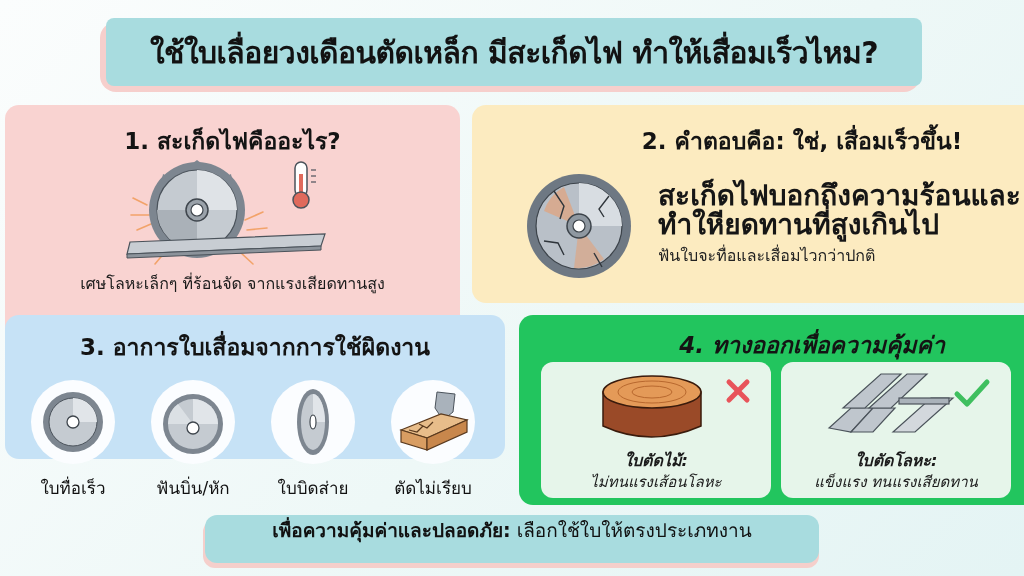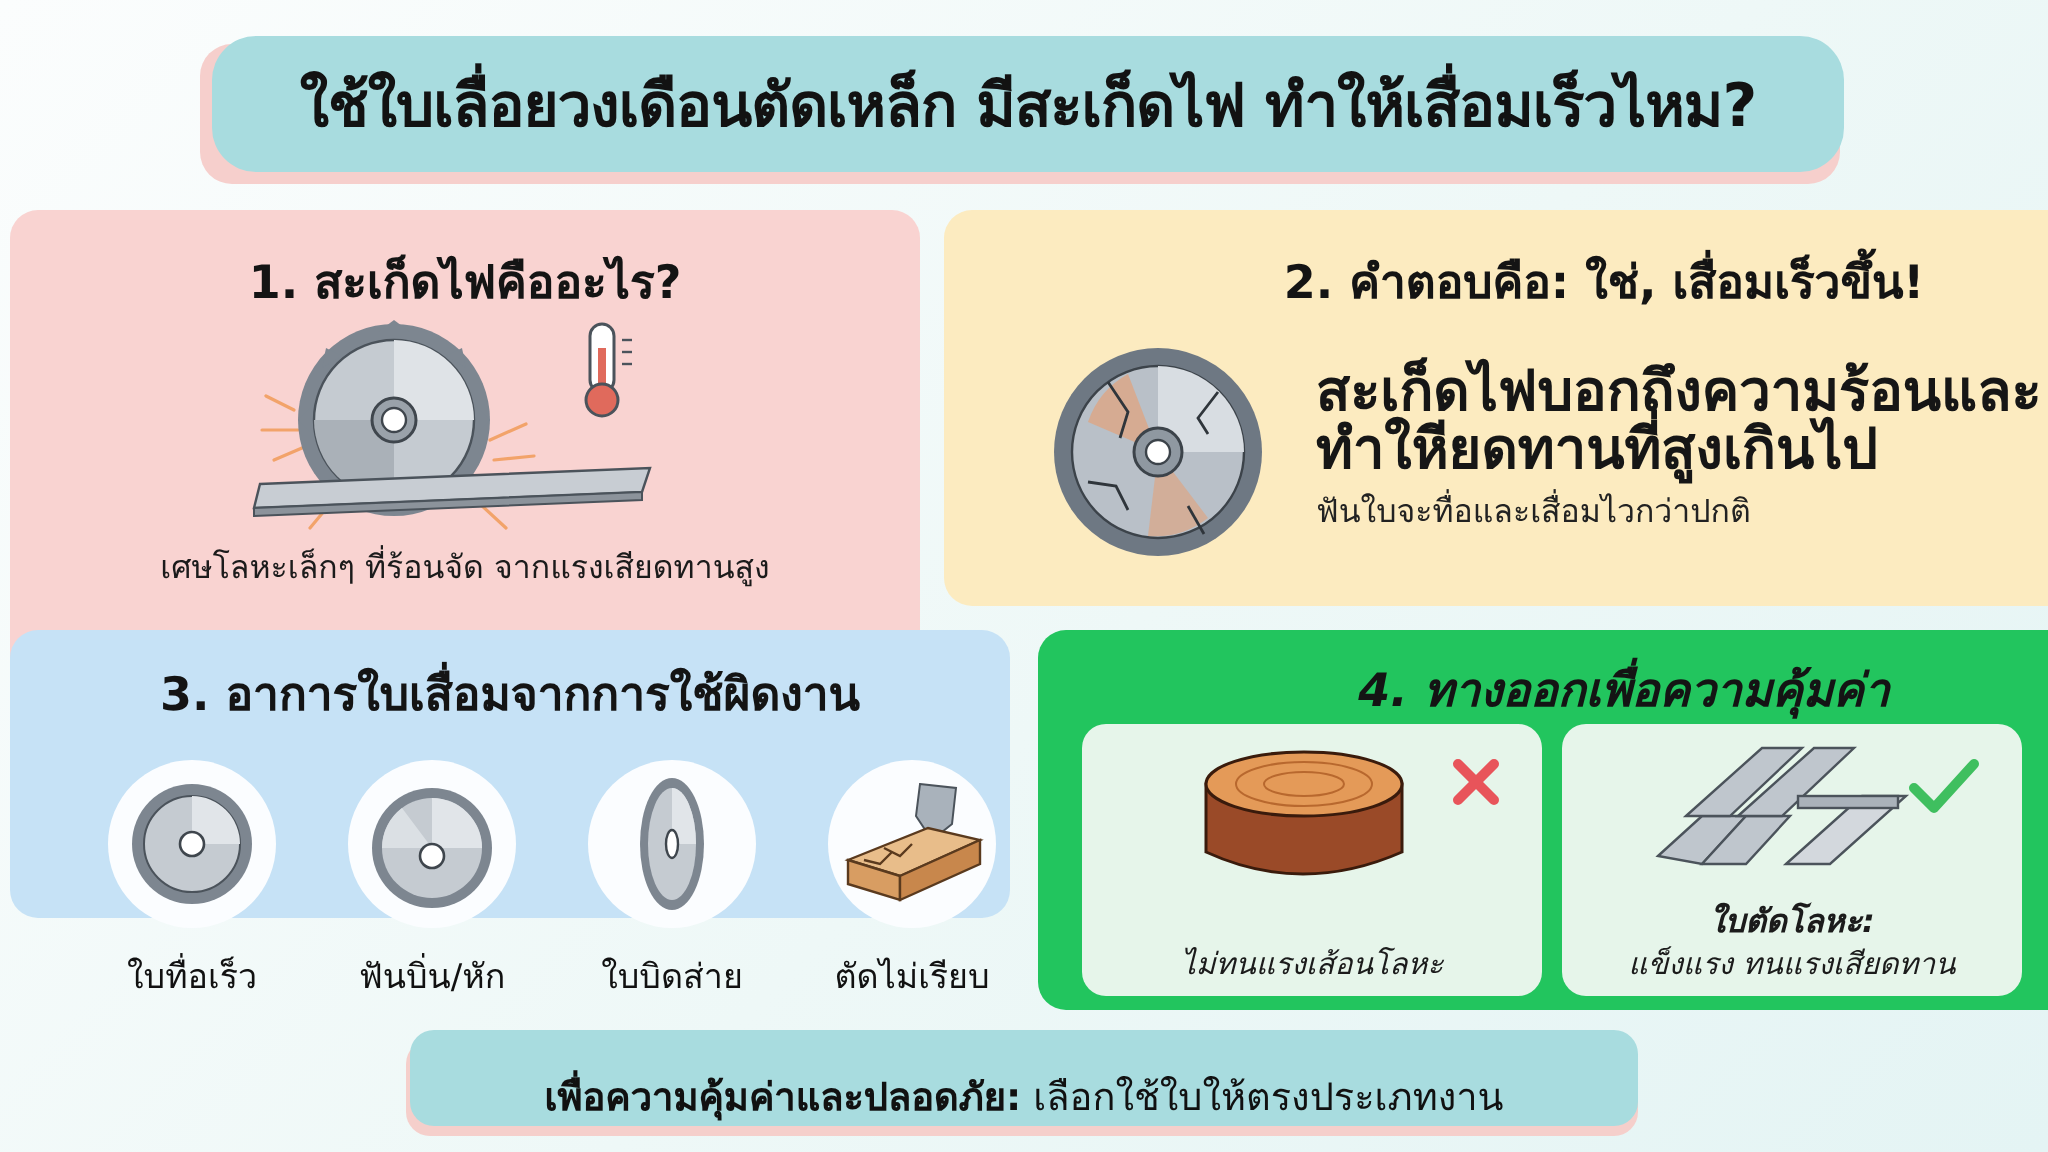--- a/index.html
+++ b/index.html
@@ -7,55 +7,55 @@
   body {
     font-family: "DejaVu Sans", "Liberation Sans", sans-serif;
     background: linear-gradient(135deg, #fbfdfd 0%, #eef8f7 55%, #e4f4f4 100%);
     position: relative;
     color: #1b1b1b;
   }
   .title-wrap { position: absolute; left: 100px; top: 18px; width: 824px; height: 74px; }
   .title-shadow { position: absolute; left: 0; top: 4px; width: 820px; height: 70px; background: #f6cfcc; border-radius: 16px; }
   .title-box {
     position: absolute; left: 6px; top: 0; width: 816px; height: 68px;
-    background: #a8dcdf; border-radius: 22px;
+    background: #a8dcdf; border-radius: 8px;
     display: flex; align-items: center; justify-content: center;
     font-weight: bold; font-size: 30px; color: #121212; letter-spacing: -0.5px;
   }
   .panel { position: absolute; border-radius: 14px; }
   .p1 { left: 5px; top: 105px; width: 455px; height: 238px; background: #f9d3d1; }
   .p2 { left: 472px; top: 105px; width: 660px; height: 198px; background: #fcebc0; }
   .p3 { left: 5px; top: 315px; width: 500px; height: 144px; background: #c6e2f6; }
   .p4 { left: 519px; top: 315px; width: 586px; height: 190px; background: #22c55e; font-style: italic; }
   .panel-title { position: absolute; left: 0; right: 0; text-align: center; font-weight: bold; font-size: 23px; color: #141414; }
   .p1 .panel-title { top: 18px; }
   .p2 .panel-title { top: 18px; }
   .p3 .panel-title { top: 14px; }
   .p4 .panel-title { top: 12px; }
   .p1-caption { position: absolute; left: 0; right: 0; top: 166px; text-align: center; font-size: 16px; }
   .p1-art { position: absolute; left: 120px; top: 55px; width: 220px; height: 110px; }
   .p2-art { position: absolute; left: 52px; top: 66px; width: 110px; height: 110px; }
   .p2-text { position: absolute; left: 186px; top: 76px; }
   .p2-line { font-weight: bold; font-size: 28px; line-height: 29px; color: #161616; }
   .p2-sub { font-size: 16px; margin-top: 4px; color: #222; }
-  .symptoms { position: absolute; left: 36px; top: 65px; width: 470px; display: flex; justify-content: space-between; }
+  .symptoms { position: absolute; left: 13px; top: 65px; width: 470px; display: flex; justify-content: space-between; }
   .symptom { width: 110px; display: flex; flex-direction: column; align-items: center; }
   .symptom-circle { width: 84px; height: 84px; border-radius: 50%; background: #fbfdff; display: flex; align-items: center; justify-content: center; }
   .symptom-label { margin-top: 10px; font-size: 17px; color: #111; white-space: nowrap; }
   .choice { position: absolute; top: 47px; width: 230px; height: 136px; background: #e6f5ea; border-radius: 12px; }
   .c1 { left: 22px; }
   .c2 { left: 262px; }
   .choice-art { position: absolute; left: 0; top: 6px; width: 230px; height: 80px; }
   .choice-title { position: absolute; left: 0; right: 0; top: 86px; text-align: center; font-weight: bold; font-size: 16px; }
   .choice-sub { position: absolute; left: 0; right: 0; top: 108px; text-align: center; font-size: 15px; }
   .footer-wrap { position: absolute; left: 203px; top: 515px; width: 620px; height: 56px; }
   .footer-shadow { position: absolute; left: 0; top: 5px; width: 616px; height: 48px; background: #f5cfcb; border-radius: 12px; }
   .footer-box {
     position: absolute; left: 2px; top: 0; width: 614px; height: 48px; background: #a8dcdf; border-radius: 12px;
-    display: flex; align-items: flex-end; justify-content: center; font-size: 19px; color: #111;
+    display: flex; align-items: flex-start; justify-content: center; font-size: 19px; color: #111;
   }
   .footer-bold { font-weight: bold; margin-right: 6px; }
 </style>
 </head>
 <body>
 
 <div class="title-wrap">
   <div class="title-shadow"></div>
   <div class="title-box">ใช้ใบเลื่อยวงเดือนตัดเหล็ก มีสะเก็ดไฟ ทำให้เสื่อมเร็วไหม?</div>
 </div>
@@ -186,20 +186,21 @@
     <svg class="choice-art" viewBox="0 0 230 80">
       <path d="M62 24 L62 58 Q110 80 160 58 L160 24Z" fill="#9a4a28" stroke="#3a1b0c" stroke-width="1.5"></path>
       <ellipse cx="111" cy="24" rx="49" ry="16" fill="#e49a58" stroke="#3a1b0c" stroke-width="1.5"></ellipse>
       <ellipse cx="111" cy="24" rx="34" ry="11" fill="none" stroke="#b8682e" stroke-width="1"></ellipse>
       <ellipse cx="111" cy="24" rx="20" ry="6" fill="none" stroke="#b8682e" stroke-width="1"></ellipse>
       <g stroke="#e8545a" stroke-width="5" stroke-linecap="round">
         <line x1="188" y1="14" x2="206" y2="32"></line>
           <line x1="206" y1="14" x2="188" y2="32"></line>
       </g>
     </svg>
+    <div class="choice-title">ใบตัดไม้:</div>
     <div class="choice-sub">ไม่ทนแรงเส้อนโลหะ</div>
   </div>
   <div class="choice c2">
     <svg class="choice-art" viewBox="0 0 230 80">
       <g fill="#bfc6cd" stroke="#4b535b" stroke-width="1.2">
         <polygon points="48,60 70,40 92,40 70,64"></polygon>
         <polygon points="70,64 92,40 114,40 92,64"></polygon>
         <polygon points="62,40 100,6 120,6 84,40"></polygon>
         <polygon points="88,40 126,6 146,6 110,40"></polygon>
         <polygon points="112,64 150,30 172,30 134,64" fill="#d3d8dd"></polygon>

